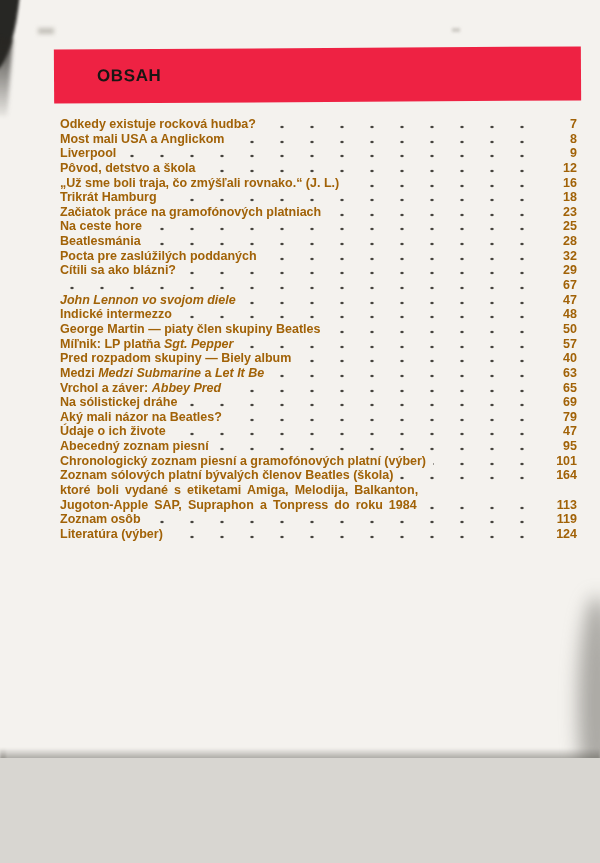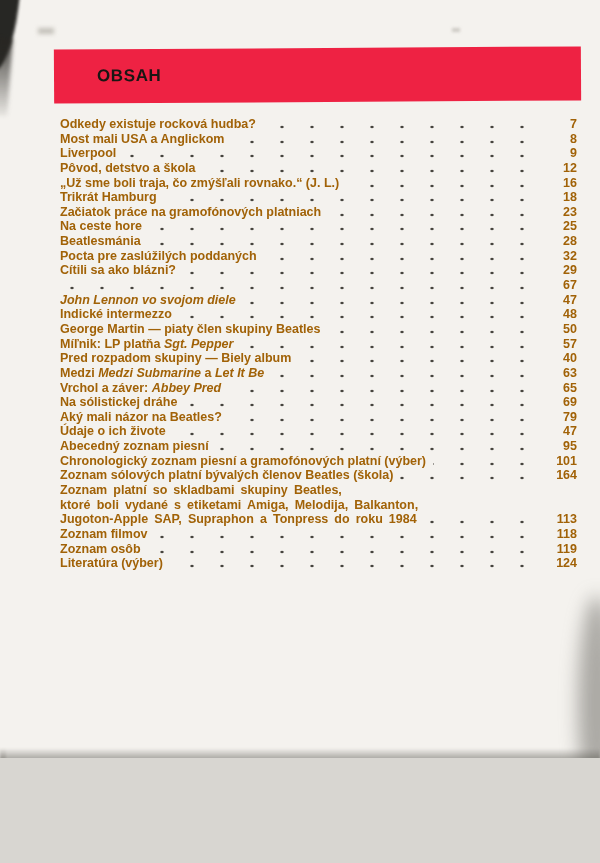--- a/index.html
+++ b/index.html
@@ -132,24 +132,22 @@
       <div class="toc-row"><span class="leader"></span><span class="title"><span>Míľnik: LP platňa </span><i>Sgt. Pepper</i></span><span class="pagenum">57</span></div>
       <div class="toc-row"><span class="leader"></span><span class="title"><span>Pred rozpadom skupiny — Biely album</span></span><span class="pagenum">40</span></div>
       <div class="toc-row"><span class="leader"></span><span class="title"><span>Medzi </span><i>Medzi Submarine</i><span> a </span><i>Let It Be</i></span><span class="pagenum">63</span></div>
       <div class="toc-row"><span class="leader"></span><span class="title"><span>Vrchol a záver: </span><i>Abbey Pred</i></span><span class="pagenum">65</span></div>
       <div class="toc-row"><span class="leader"></span><span class="title"><span>Na sólistickej dráhe</span></span><span class="pagenum">69</span></div>
       <div class="toc-row"><span class="leader"></span><span class="title"><span>Aký mali názor na Beatles?</span></span><span class="pagenum">79</span></div>
       <div class="toc-row"><span class="leader"></span><span class="title"><span>Údaje o ich živote</span></span><span class="pagenum">47</span></div>
       <div class="toc-row"><span class="leader"></span><span class="title"><span>Abecedný zoznam piesní</span></span><span class="pagenum">95</span></div>
       <div class="toc-row"><span class="leader"></span><span class="title"><span>Chronologický zoznam piesní a gramofónových platní (výber)</span></span><span class="pagenum">101</span></div>
       <div class="toc-row"><span class="leader"></span><span class="title"><span>Zoznam sólových platní bývalých členov Beatles (škola)</span></span><span class="pagenum">164</span></div>
-      <div class="toc-row justify"><span class="title"><span>Zoznam platní so skladbami skupiny Beatles,</span></span></div>
       <div class="toc-row justify"><span class="title"><span>ktoré boli vydané s etiketami Amiga, Melodija, Balkanton,</span></span></div>
       <div class="toc-row justify"><span class="leader"></span><span class="title"><span>Jugoton-Apple SAP, Supraphon a Tonpress do roku 1984</span></span><span class="pagenum">113</span></div>
-      <div class="toc-row"><span class="leader"></span><span class="title"><span>Zoznam filmov</span></span><span class="pagenum">118</span></div>
       <div class="toc-row"><span class="leader"></span><span class="title"><span>Zoznam osôb</span></span><span class="pagenum">119</span></div>
       <div class="toc-row"><span class="leader"></span><span class="title"><span>Literatúra (výber)</span></span><span class="pagenum">124</span></div>
     </div>
 
   <div class="artifact blob-tl-1"></div>
   <div class="artifact blob-tl-2"></div>
   <div class="artifact smudge-top"></div>
   <div class="artifact speck-top"></div>
   <div class="artifact strip-bl"></div>
   <div class="artifact smudge-r"></div>

